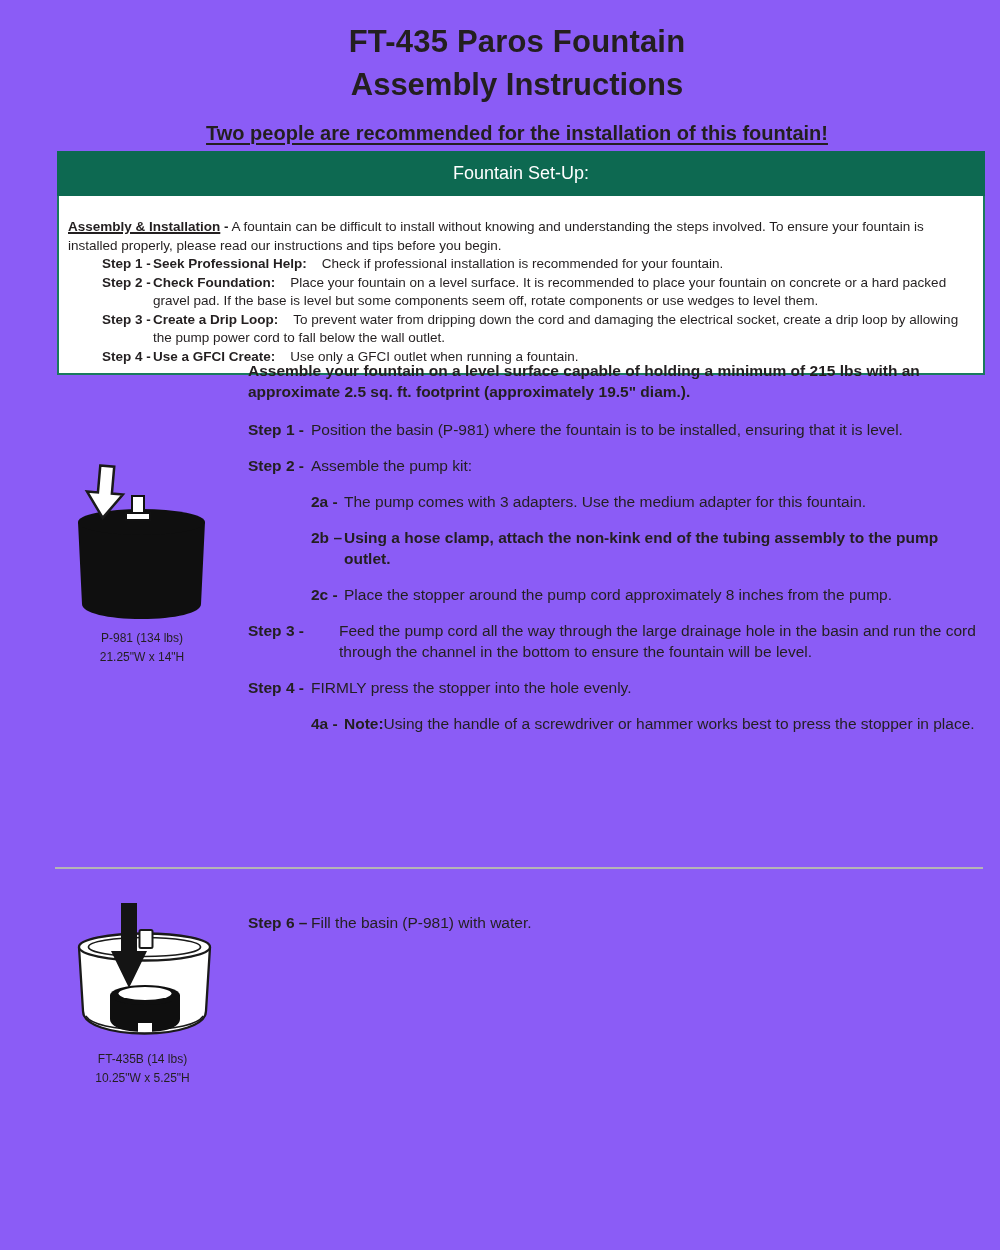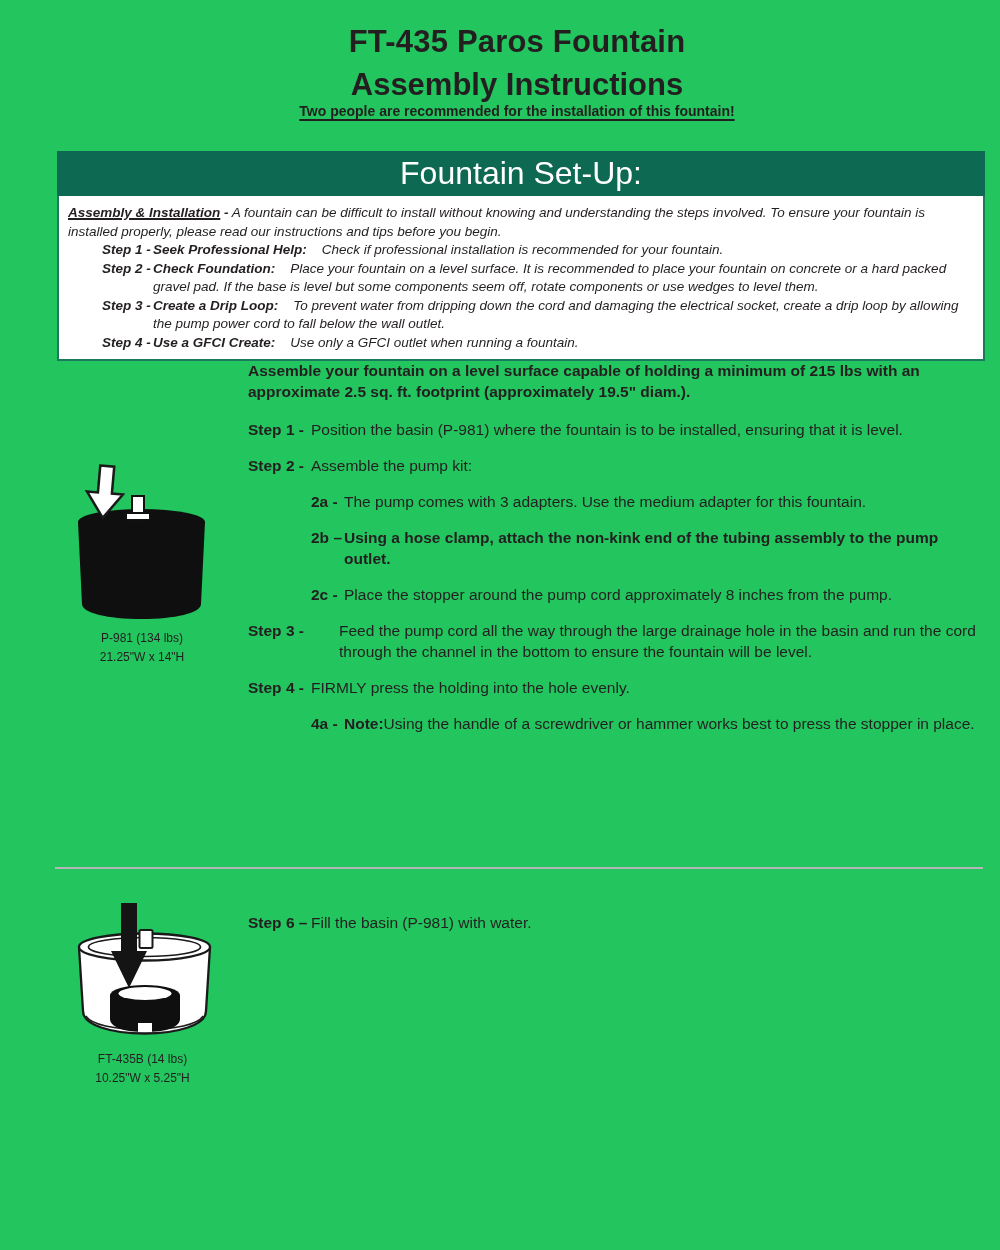--- a/index.html
+++ b/index.html
@@ -6,47 +6,46 @@
     --green-bar:#0d6951;
     --box-border:#1a7a5e;
     --divider:#b5b5b5;
     --text:#231f20;
   }
   *{margin:0;padding:0;box-sizing:border-box;}
   html,body{background:#ffffff;}
   .page{
     position:relative;
     width:1000px;height:1250px;
-    background:#22c55e;
+    background:#8b5cf6;
     font-family:"Liberation Sans","DejaVu Sans",sans-serif;
     color:var(--text);
     overflow:hidden;
   }
   
   .header{position:absolute;left:34px;top:0;width:966px;text-align:center;}
   .title{margin-top:24px;font-size:31px;font-weight:700;letter-spacing:.2px;}
   .subtitle{margin-top:7px;font-size:31px;font-weight:700;}
   .notice{
-    font-size:14px;font-weight:700;
+    margin-top:19px;font-size:20px;font-weight:700;
     text-decoration:underline;text-decoration-thickness:2px;text-underline-offset:3px;
   }
   
   .setup-box{position:absolute;left:57px;top:151px;width:928px;}
   .setup-bar{
     height:45px;background:var(--green-bar);
-    color:#ffffff;font-size:32px;font-weight:400;
+    color:#ffffff;font-size:18px;font-weight:400;
     text-align:center;line-height:45px;
   }
   .setup-body{
     border:2px solid var(--box-border);border-top:none;
     background:#ffffff;
-    padding:8px 10px 7px 9px;
+    padding:22px 10px 7px 9px;
     font-size:13.5px;line-height:18.5px;
     min-height:154px;
-    font-style:italic;
   }
   .setup-intro .lead{font-weight:700;text-decoration:underline;text-decoration-thickness:1.5px;}
   .setup-intro .dash{font-weight:700;}
   .box-step{display:flex;margin-left:34px;}
   .box-step .lbl{flex:0 0 51px;font-weight:700;}
   .box-step .cnt{flex:1;}
   .box-step .cnt b{margin-right:15px;}
   
   .assembly{
     position:absolute;left:248px;top:360px;width:737px;
@@ -160,21 +159,21 @@
       <span class="cnt">Place the stopper around the pump cord approximately 8 inches from the pump.</span>
     </div>
 
     <div class="step">
       <span class="lbl">Step 3 -</span>
       <span class="cnt w640">Feed the pump cord all the way through the large drainage hole in the basin and run the cord through the channel in the bottom to ensure the fountain will be level.</span>
     </div>
 
     <div class="step">
       <span class="lbl">Step 4 -</span>
-      <span class="cnt">FIRMLY press the holding into the hole evenly.</span>
+      <span class="cnt">FIRMLY press the stopper into the hole evenly.</span>
     </div>
 
     <div class="substep">
       <span class="lbl">4a -</span>
       <span class="cnt"><b>Note:</b><span>Using the handle of a screwdriver or hammer works best to press the stopper in place.</span></span>
     </div>
   </div>
 
   <div class="divider"></div>
 

